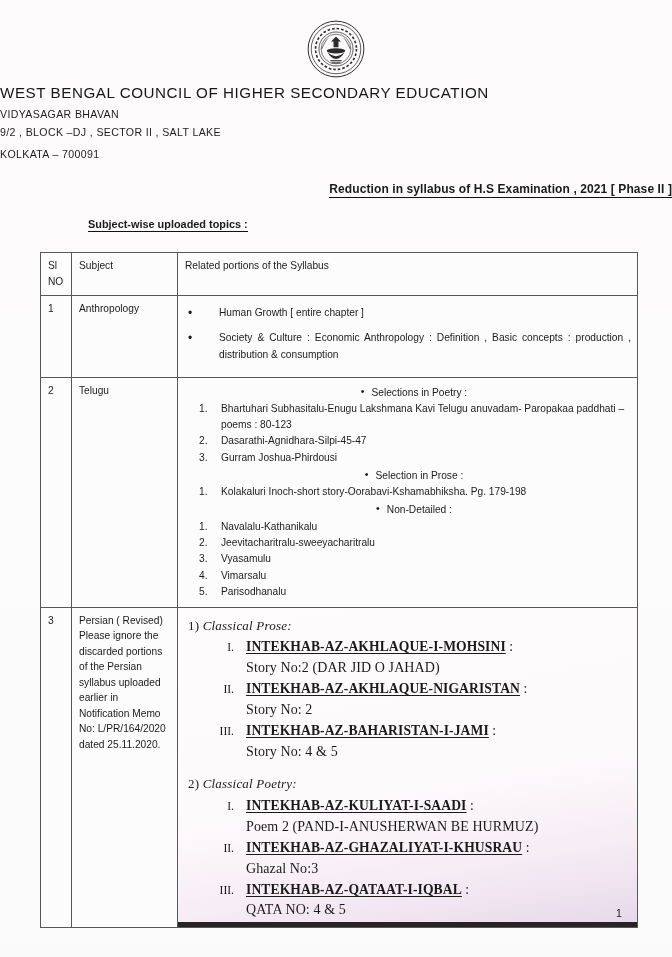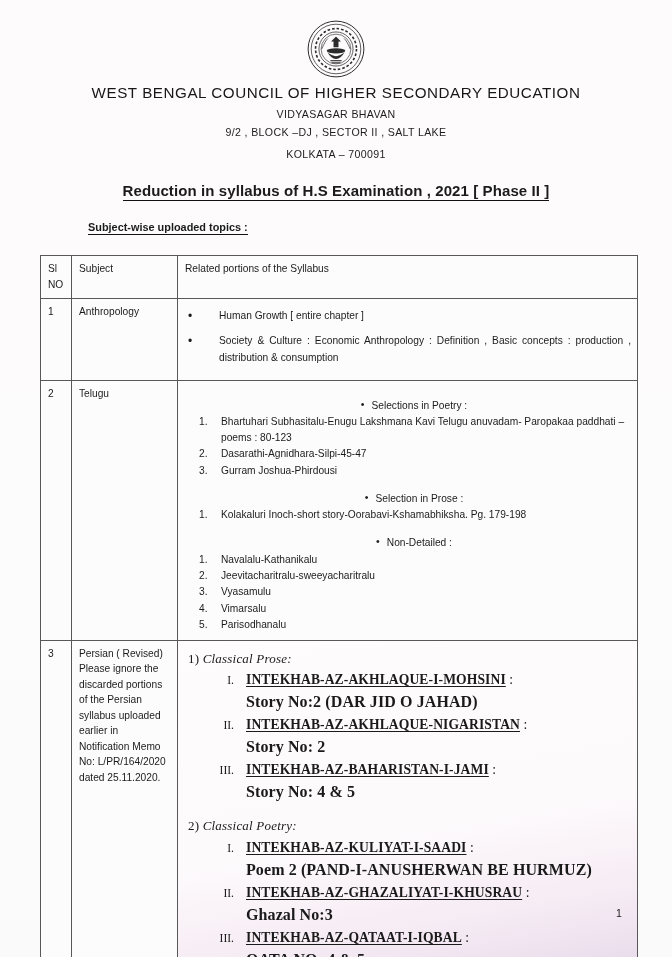--- a/index.html
+++ b/index.html
@@ -18,21 +18,21 @@
 
   .page {
     position: absolute;
     inset: 0;
     background: linear-gradient(180deg, #fdfbfc 0%, #fdfcfc 60%, #fbfafb 100%);
   }
 
   
   .letterhead {
     padding-top: 16px;
-    text-align: center;
+    text-align: left;
   }
   .logo-wrap {
     display: flex;
     justify-content: center;
     align-items: center;
     height: 66px;
   }
   .org-title {
     font-size: 15.2px;
     letter-spacing: 0.55px;
@@ -53,22 +53,22 @@
     display: flex;
     justify-content: space-between;
     align-items: baseline;
     padding: 13px 72px 0 88px;
     font-size: 10.8px;
     color: #181818;
   }
 
   
   .doc-heading {
-    text-align: center;
-    font-size: 15px;
+    text-align: right;
+    font-size: 12px;
     font-weight: bold;
     margin-top: 22px;
     letter-spacing: 0.1px;
   }
   .doc-heading span {
     border-bottom: 1.3px solid #111;
     padding-bottom: 1px;
   }
   .sub-heading {
     margin-top: 22px;
@@ -125,21 +125,21 @@
     content: "\2022";
     position: absolute;
     left: 3px;
     top: -1px;
     font-size: 12px;
   }
 
   
   .center-bullet {
     text-align: center;
-    margin: 11px 0 1px 0;
+    margin: 1px 0 1px 0;
     padding-left: 12px;
     font-size: 10.2px;
   }
   .center-bullet::before {
     content: "\2022";
     margin-right: 7px;
     font-size: 10.5px;
     vertical-align: 1px;
   }
   ol.num {
@@ -205,22 +205,22 @@
   .mainline {
     font-size: 13.6px;
     letter-spacing: 0.1px;
   }
   .mainline u {
     text-decoration: underline;
     text-underline-offset: 1.5px;
     font-weight: bold;
   }
   .subline {
-    font-size: 16px;
-    font-weight: bold;
+    font-size: 14px;
+    font-weight: normal;
     padding-left: 58px;
     margin-top: -1px;
     letter-spacing: 0.1px;
   }
   .gap { height: 11px; }
 
   
   .pageno {
     position: absolute;
     right: 50px;

